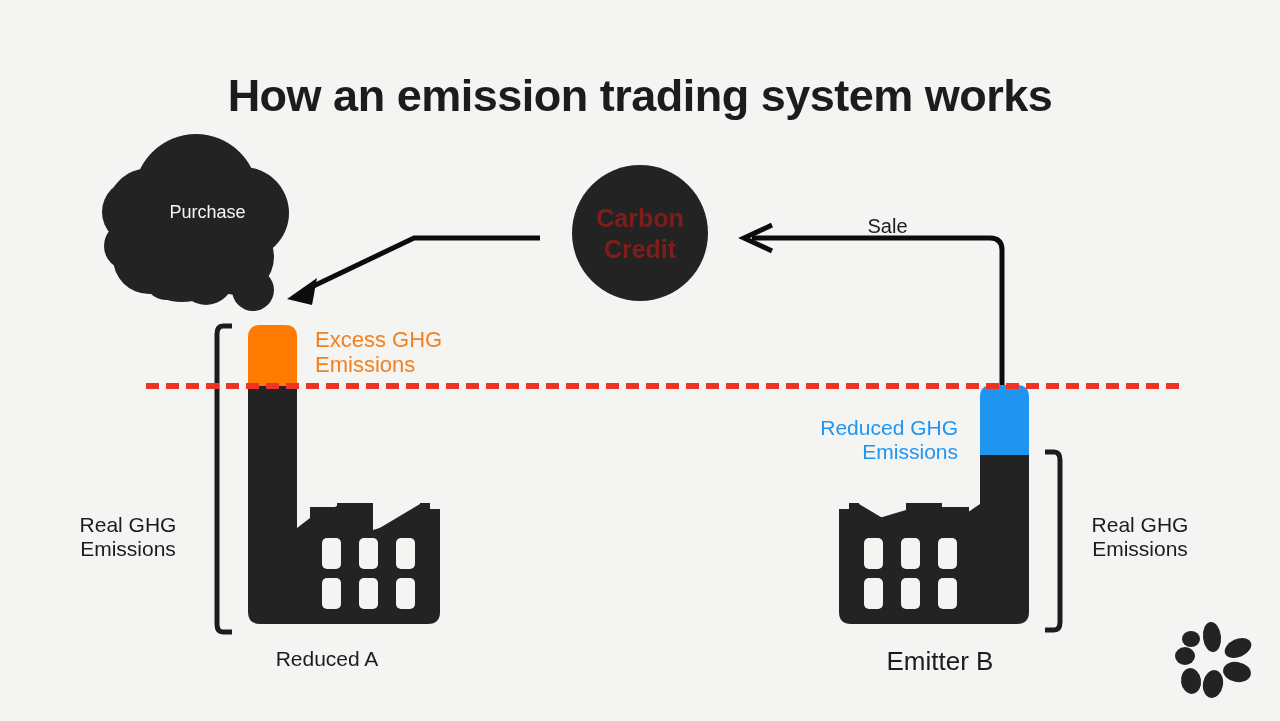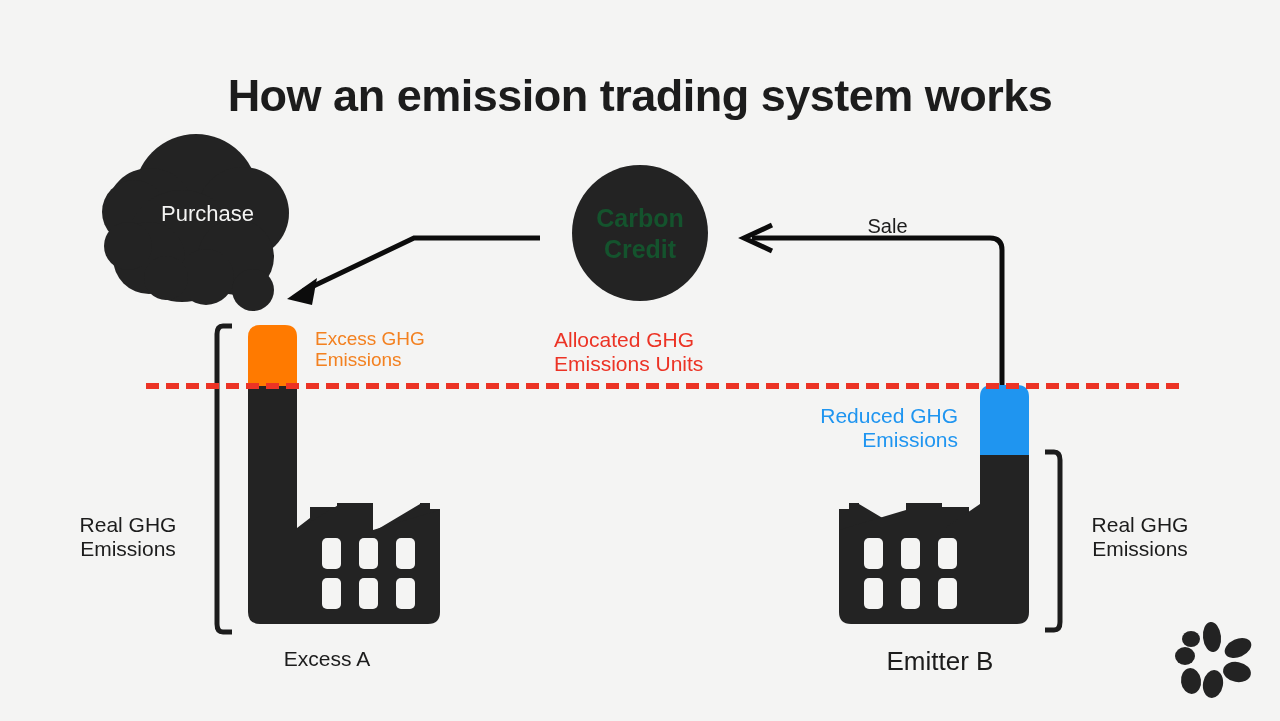--- a/index.html
+++ b/index.html
@@ -37,56 +37,56 @@
     position: absolute;
     font-family: "Liberation Sans", sans-serif;
     line-height: 1.12;
     white-space: pre-line;
   }
   #purchase-label {
     left: 120px;
     top: 202px;
     width: 175px;
     text-align: center;
-    font-size: 22px;
+    font-size: 18px;
     color: #f4f4f3;
   }
   #credit-label {
     left: 560px;
     top: 203px;
     width: 160px;
     text-align: center;
     font-size: 25px;
     font-weight: bold;
-    color: #14532d;
+    color: #7f1d1d;
     line-height: 1.22;
   }
   #sale-label {
     left: 810px;
     top: 215px;
     width: 155px;
     text-align: center;
     font-size: 20px;
     color: #1c1c1c;
   }
   #excess-label {
     left: 315px;
     top: 328px;
-    font-size: 19px;
+    font-size: 22px;
     color: #f38120;
   }
   #allocated-label {
     left: 554px;
     top: 328px;
     font-size: 21px;
     color: #ec3325;
   }
   #reduced-label {
     left: 700px;
-    top: 404px;
+    top: 416px;
     width: 258px;
     text-align: right;
     font-size: 21px;
     color: #1f95f0;
   }
   #real-a-label {
     left: 58px;
     top: 513px;
     width: 140px;
     text-align: center;
@@ -249,29 +249,27 @@
   <div class="lbl" id="purchase-label">Purchase</div>
 
   <div class="lbl" id="credit-label">Carbon
 Credit</div>
 
   <div class="lbl" id="sale-label">Sale</div>
 
   <div class="lbl" id="excess-label">Excess GHG
 Emissions</div>
 
-  <div class="lbl" id="allocated-label">Allocated GHG
-Emissions Units</div>
 
   <div class="lbl" id="reduced-label">Reduced GHG
 Emissions</div>
 
   <div class="lbl" id="real-a-label">Real GHG
 Emissions</div>
 
   <div class="lbl" id="real-b-label">Real GHG
 Emissions</div>
 
-  <div class="lbl" id="emitter-a-label">Excess A</div>
+  <div class="lbl" id="emitter-a-label">Reduced A</div>
 
   <div class="lbl" id="emitter-b-label">Emitter B</div>
 
 </div>
 
 </body></html>

